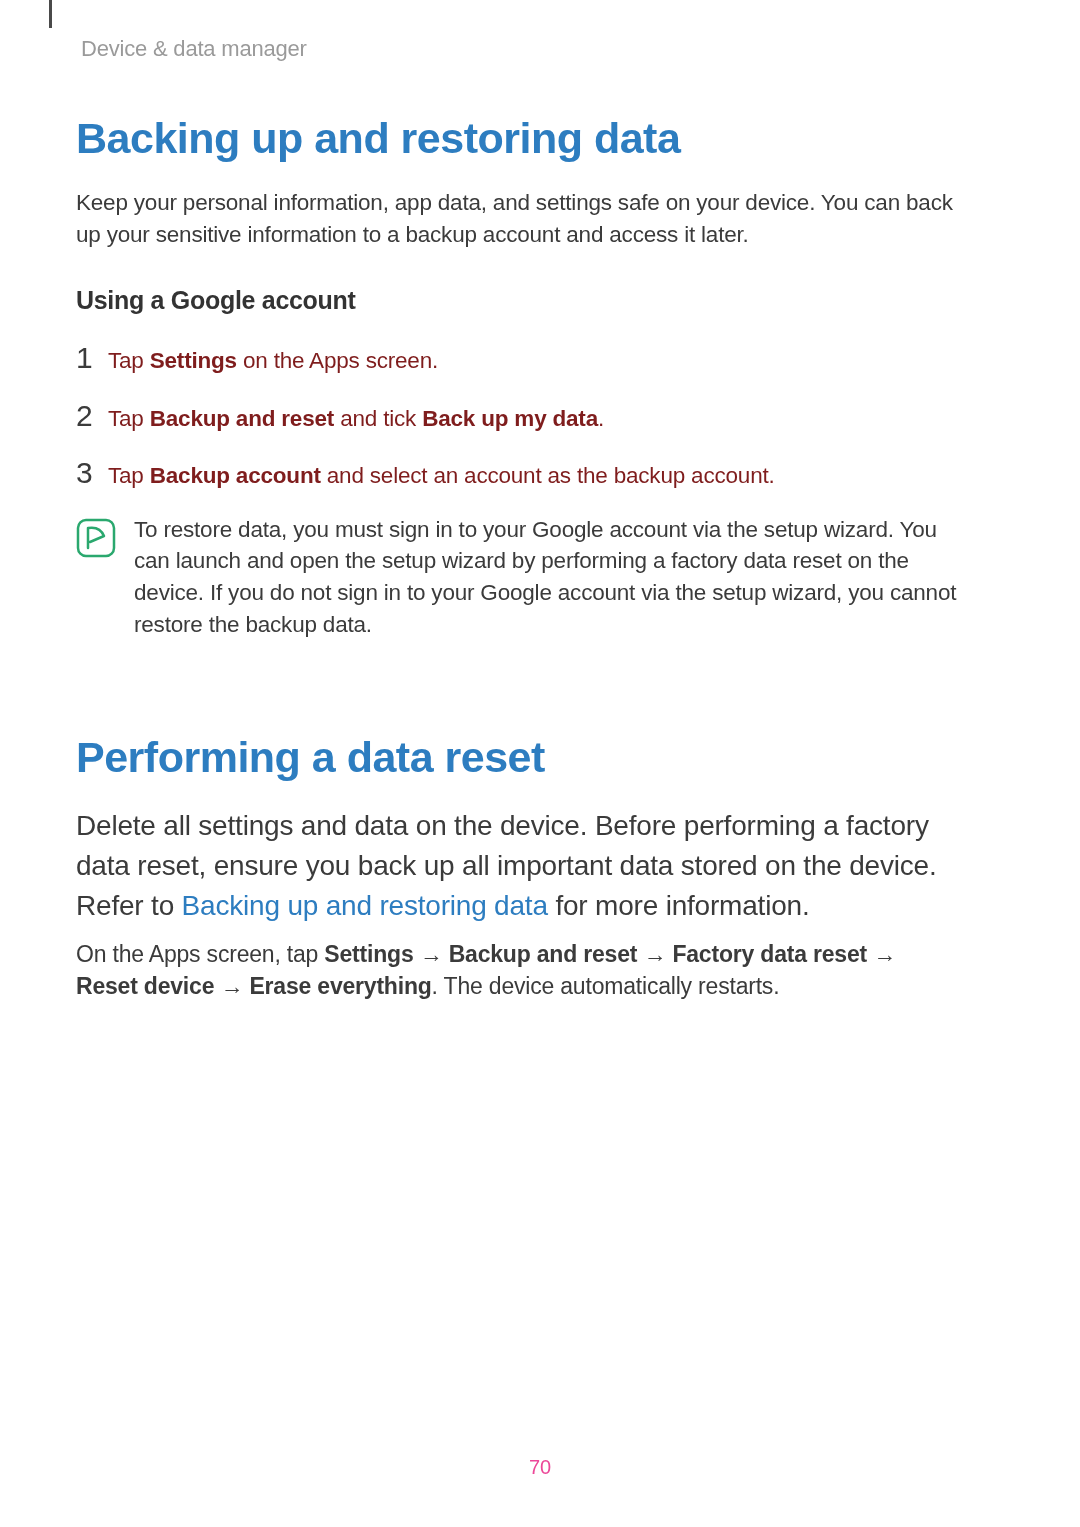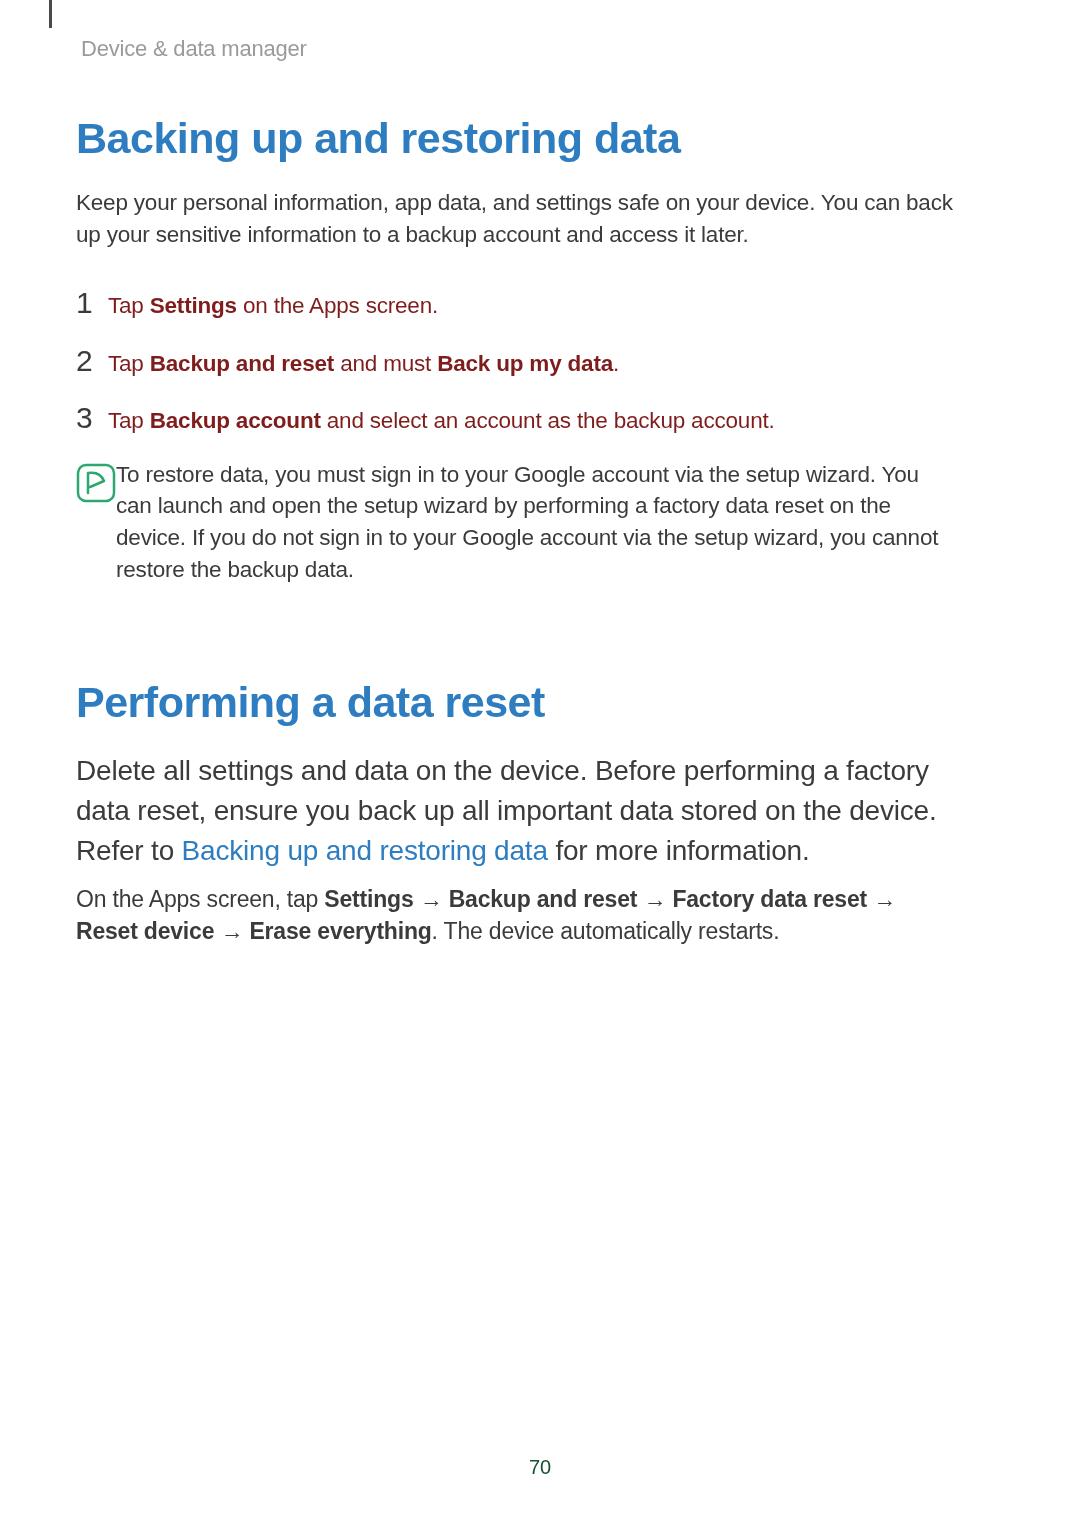--- a/index.html
+++ b/index.html
@@ -73,20 +73,21 @@
       line-height: 1.4;
       letter-spacing: -0.2px;
     }
     .step-text b, .para b, .para2 b {
       font-weight: 700;
     }
     .note-row {
       display: flex;
       align-items: flex-start;
       margin-top: 8px;
+      gap: 18px;
     }
     .note-icon {
       flex-shrink: 0;
       width: 40px;
       height: 40px;
       margin-top: 4px;
     }
     .note-text {
       font-size: 22.5px;
       color: #3b3b3b;
@@ -112,43 +113,44 @@
     .link {
       color: #2d7dc0;
     }
     .page-number {
       position: absolute;
       bottom: 48px;
       left: 0;
       right: 0;
       text-align: center;
       font-size: 20px;
-      color: #14532d;
+      color: #ec4899;
     }
   </style>
 </head>
 <body>
 
 <div class="crop-mark"></div>
 
 <div class="page">
   <div class="breadcrumb">Device &amp; data manager</div>
 
   <h1>Backing up and restoring data</h1>
   <p class="intro">Keep your personal information, app data, and settings safe on your device. You can back up your sensitive information to a backup account and access it later.</p>
 
+  <h3>Using a Google account</h3>
 
   <div class="step">
     <span class="step-num">1</span>
     <span class="step-text"><span>Tap </span><b>Settings</b><span> on the Apps screen.</span></span>
   </div>
 
   <div class="step">
     <span class="step-num">2</span>
-    <span class="step-text"><span>Tap </span><b>Backup and reset</b><span> and must </span><b>Back up my data</b><span>.</span></span>
+    <span class="step-text"><span>Tap </span><b>Backup and reset</b><span> and tick </span><b>Back up my data</b><span>.</span></span>
   </div>
 
   <div class="step">
     <span class="step-num">3</span>
     <span class="step-text"><span>Tap </span><b>Backup account</b><span> and select an account as the backup account.</span></span>
   </div>
 
   <div class="note-row">
     <span class="note-icon">
       <svg viewBox="0 0 40 40" width="40" height="40">

